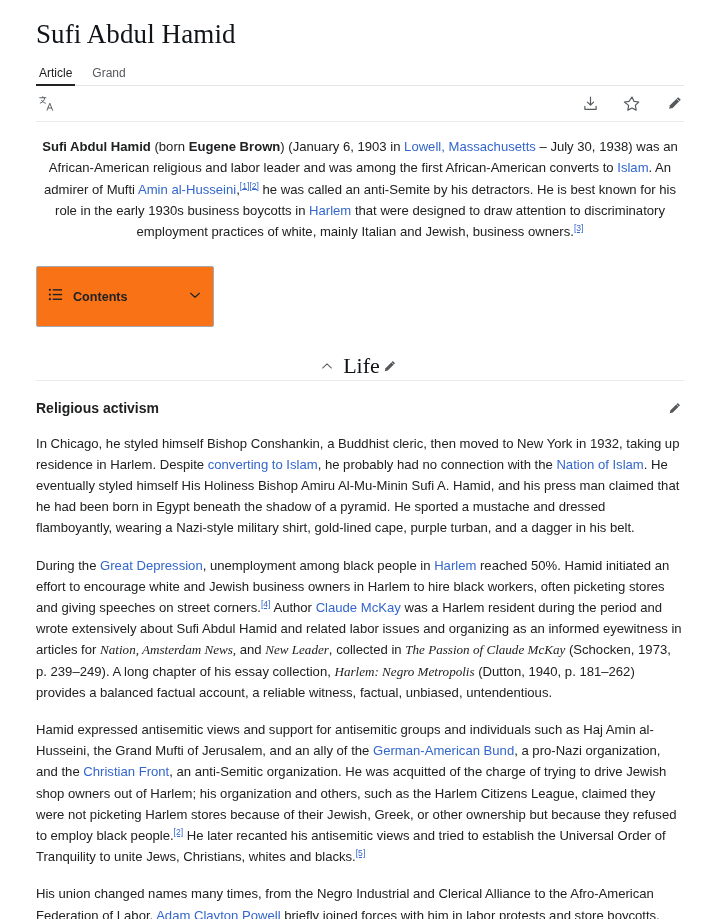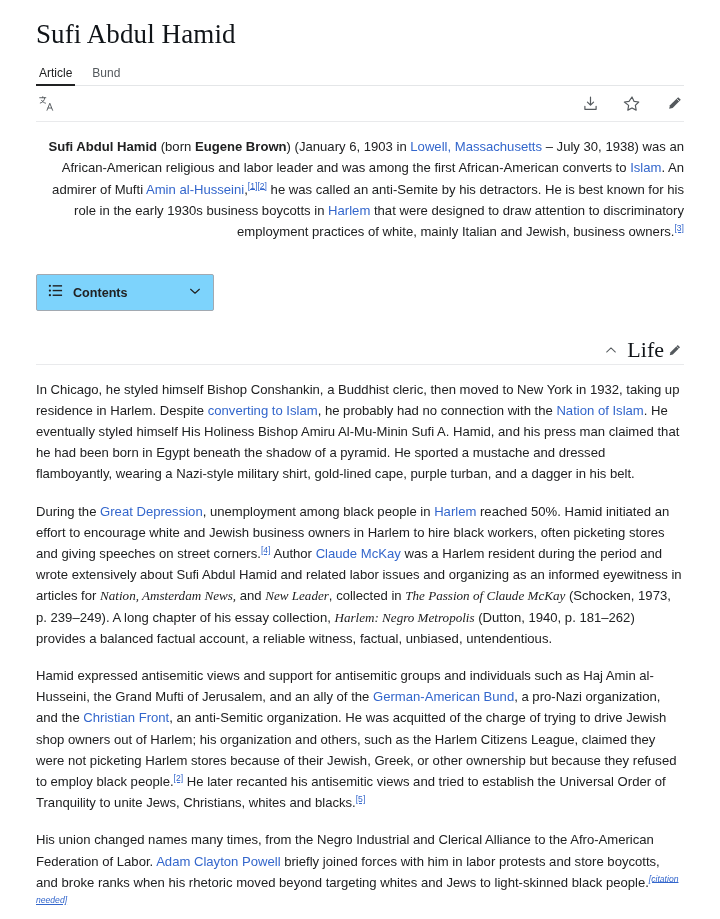--- a/index.html
+++ b/index.html
@@ -77,23 +77,23 @@
     width: 20px; height: 20px;
     display: flex; align-items: center; justify-content: center;
     cursor: pointer;
     color: #54595d;
   }
   .tb-icon svg { display: block; }
   
   .lead {
     font-size: 13.1px;
     line-height: 1.62;
-    margin: 14px 0 12px 0;
-    color: #202122;
-    text-align: right;
+    margin: 14px 0 4px 0;
+    color: #202122;
+    text-align: center;
   }
   p.body-text {
     font-size: 13.1px;
     line-height: 1.62;
     margin: 12px 0 16px 0;
     color: #202122;
   }
   a.wl {
     color: #3366cc;
     text-decoration: none;
@@ -113,38 +113,38 @@
   }
   b { font-weight: 700; }
   i { font-style: italic; font-family: Liberation Serif, serif; }
   
   .contents-btn {
     display: inline-flex;
     align-items: center;
     gap: 10px;
     border: 1px solid #a2a9b1;
     border-radius: 2px;
-    padding: 8px 11px;
+    padding: 20px 11px;
     margin: 20px 0 0 0;
     width: 178px;
     box-sizing: border-box;
     cursor: pointer;
-    background: #7dd3fc;
+    background: #f97316;
   }
   .contents-label {
     font-size: 12.6px;
     font-weight: 700;
     color: #202122;
     flex: 1;
   }
   
   .h2-row {
     display: flex;
     align-items: center;
-    justify-content: flex-end;
+    justify-content: center;
     border-bottom: 1px solid #e9eaec;
     margin-top: 26px;
   }
   .h2-left {
     display: flex;
     align-items: center;
     gap: 9px;
   }
   .h2 {
     font-family: "Liberation Serif", serif;
@@ -172,21 +172,21 @@
 </style>
 </head>
 <body>
 
 <div class="page">
 
   <h1 class="page-title">Sufi Abdul Hamid</h1>
 
   <div class="tabs">
     <div class="tab active">Article</div>
-    <div class="tab">Bund</div>
+    <div class="tab">Grand</div>
   </div>
 
   <div class="toolbar">
     <div class="toolbar-left">
       <div class="tb-icon">
         <svg width="17" height="17" viewBox="0 0 20 20" fill="none">
           <path d="M2 3.2h7.2M5.6 2v1.2M7.9 3.2c0 3.1-2.3 5.6-5.2 6.3M4.2 6.2c.9 1.6 2.6 2.9 4.6 3.4" stroke="#54595d" stroke-width="1.1" stroke-linecap="round" fill="none"></path>
           <path d="M10.6 18l3.3-8.3L17.2 18M11.8 15.3h4.2" stroke="#54595d" stroke-width="1.1" stroke-linecap="round" stroke-linejoin="round" fill="none"></path>
         </svg>
       </div>
@@ -243,20 +243,29 @@
       <h2 class="h2">Life</h2>
     </div>
     <span class="tb-icon">
       <svg width="15" height="15" viewBox="0 0 20 20" fill="none">
         <path d="M14.3 2.6l3.1 3.1-9.6 9.6-4.1 1 1-4.1z" fill="#54595d"></path>
         <path d="M12.6 4.4l3.1 3.1" stroke="#ffffff" stroke-width="0.9"></path>
       </svg>
     </span>
   </div>
 
+  <div class="h3-row">
+    <h3 class="h3">Religious activism</h3>
+    <span class="tb-icon">
+      <svg width="15" height="15" viewBox="0 0 20 20" fill="none">
+        <path d="M14.3 2.6l3.1 3.1-9.6 9.6-4.1 1 1-4.1z" fill="#54595d"></path>
+        <path d="M12.6 4.4l3.1 3.1" stroke="#ffffff" stroke-width="0.9"></path>
+      </svg>
+    </span>
+  </div>
 
   <div class="sec-body">
 
     <p class="body-text"><span>In Chicago, he styled himself Bishop Conshankin, a Buddhist cleric, then moved to New York in 1932, taking up residence in Harlem. Despite </span><a class="wl" href="#">converting to Islam</a><span>, he probably had no connection with the </span><a class="wl" href="#">Nation of Islam</a><span>. He eventually styled himself His Holiness Bishop Amiru Al-Mu-Minin Sufi A. Hamid, and his press man claimed that he had been born in Egypt beneath the shadow of a pyramid. He sported a mustache and dressed flamboyantly, wearing a Nazi-style military shirt, gold-lined cape, purple turban, and a dagger in his belt.</span></p>
 
     <p class="body-text"><span>During the </span><a class="wl" href="#">Great Depression</a><span>, unemployment among black people in </span><a class="wl" href="#">Harlem</a><span> reached 50%. Hamid initiated an effort to encourage white and Jewish business owners in Harlem to hire black workers, often picketing stores and giving speeches on street corners.</span><a class="sup" href="#">[4]</a><span> Author </span><a class="wl" href="#">Claude McKay</a><span> was a Harlem resident during the period and wrote extensively about Sufi Abdul Hamid and related labor issues and organizing as an informed eyewitness in articles for </span><i>Nation, Amsterdam News,</i><span> and </span><i>New Leader</i><span>, collected in </span><i>The Passion of Claude McKay</i><span> (Schocken, 1973, p. 239–249). A long chapter of his essay collection, </span><i>Harlem: Negro Metropolis</i><span> (Dutton, 1940, p. 181–262) provides a balanced factual account, a reliable witness, factual, unbiased, untendentious.</span></p>
 
     <p class="body-text"><span>Hamid expressed antisemitic views and support for antisemitic groups and individuals such as Haj Amin al-Husseini, the Grand Mufti of Jerusalem, and an ally of the </span><a class="wl" href="#">German-American Bund</a><span>, a pro-Nazi organization, and the </span><a class="wl" href="#">Christian Front</a><span>, an anti-Semitic organization. He was acquitted of the charge of trying to drive Jewish shop owners out of Harlem; his organization and others, such as the Harlem Citizens League, claimed they were not picketing Harlem stores because of their Jewish, Greek, or other ownership but because they refused to employ black people.</span><a class="sup" href="#">[2]</a><span> He later recanted his antisemitic views and tried to establish the Universal Order of Tranquility to unite Jews, Christians, whites and blacks.</span><a class="sup" href="#">[5]</a></p>
 
     <p class="body-text"><span>His union changed names many times, from the Negro Industrial and Clerical Alliance to the Afro-American Federation of Labor. </span><a class="wl" href="#">Adam Clayton Powell</a><span> briefly joined forces with him in labor protests and store boycotts, and broke ranks when his rhetoric moved beyond targeting whites and Jews to light-skinned black people.</span><a class="sup-cn" href="#">[citation needed]</a></p>

